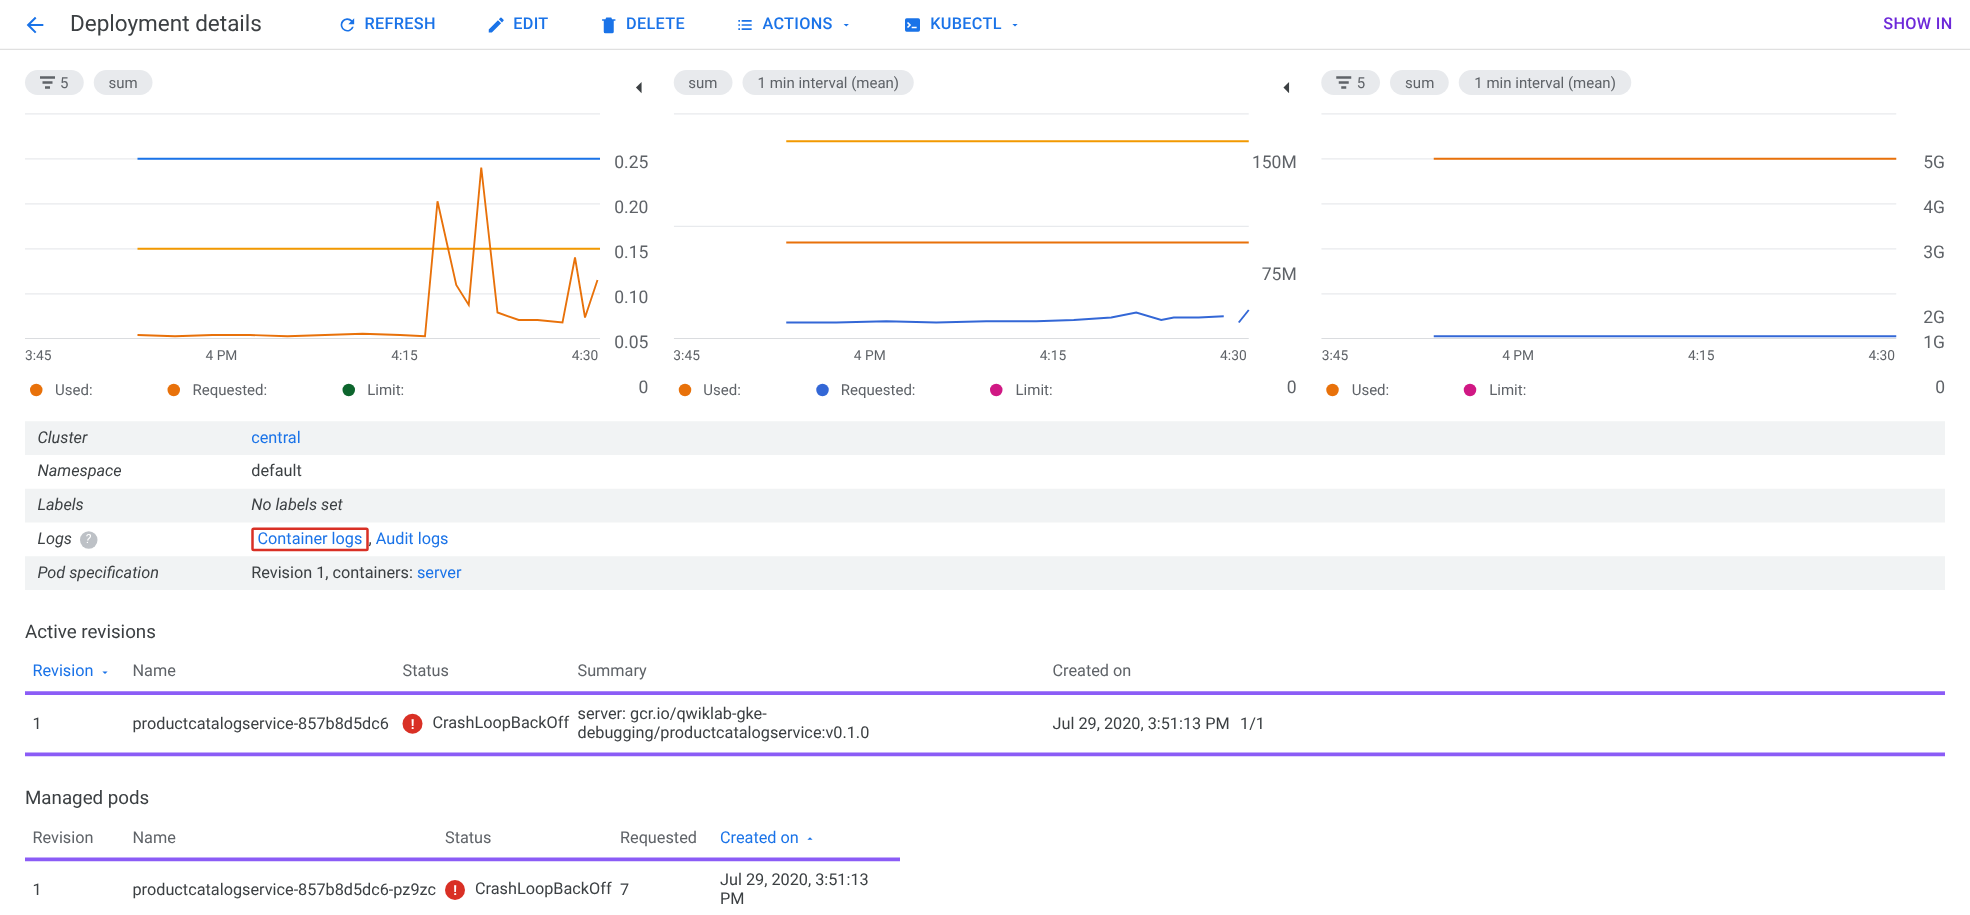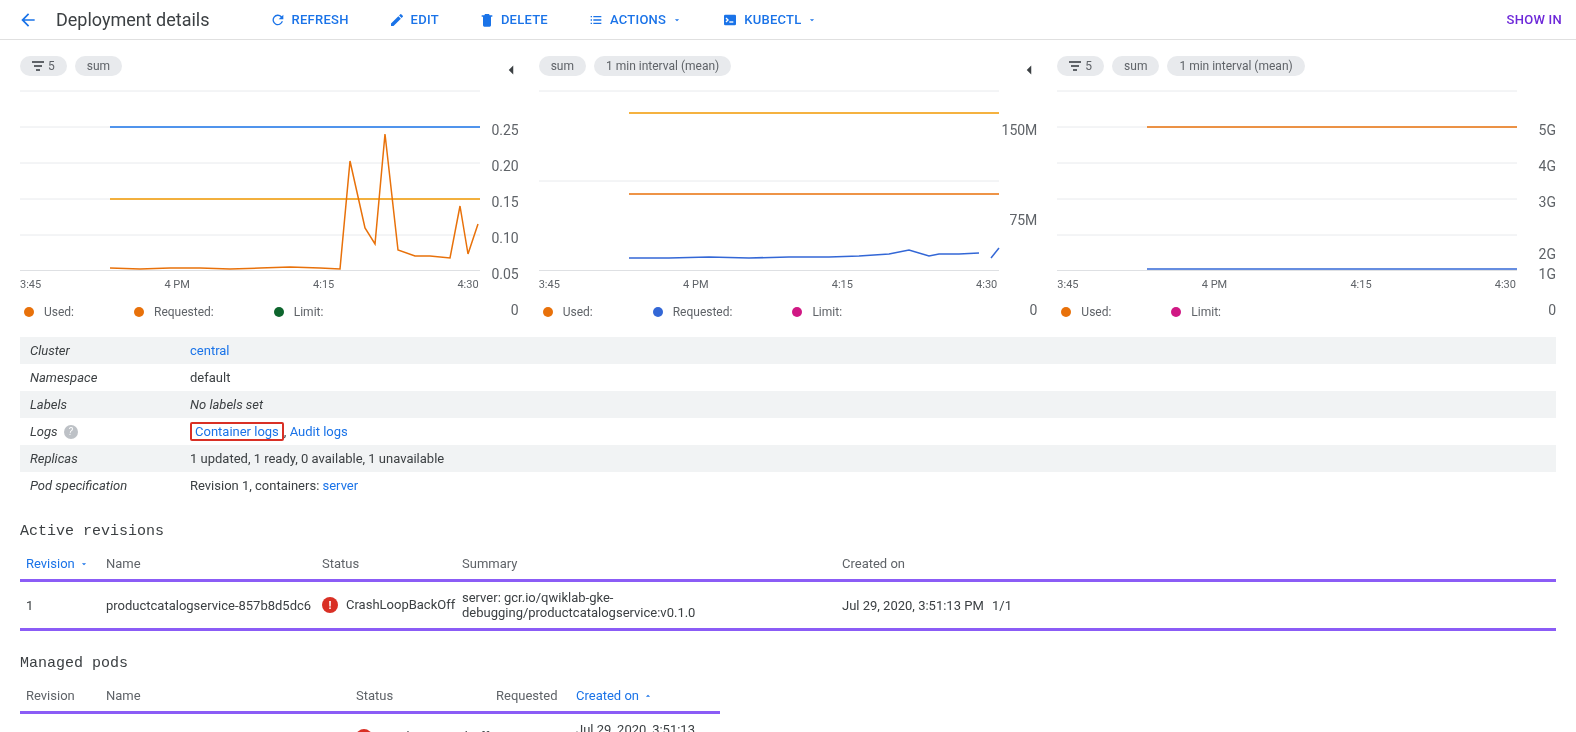--- a/index.html
+++ b/index.html
@@ -35,27 +35,27 @@
 .c-req   { background:#e8710a; }
 .c1-req  { background:#3367d6; }
 .c-lim   { background:#0d652d; }
 .c1-lim  { background:#d01884; }
 
 
 .kv { margin:10px 20px 0 20px; }
 .kv .row { display:flex; padding:6px 10px; font-size:13px; }
 .kv .row:nth-child(odd){ background:#f1f3f4; }
 .kv .k { width:160px; color:#3c4043; display:flex; align-items:center; gap:6px;font-style:italic; }
-.kv .v { color:#3c4043; }
+.kv .v { color:#3c4043;margin-left:11px; }
 .kv .v a { color:#1a73e8; }
 .kv .v .muted { font-style:italic; color:#3c4043; }
 .boxed { border:2px solid #d93025; padding:0 3px; border-radius:2px; }
 
 
-.section-title { font-size:15px; font-weight:400; color:#3c4043; margin:24px 20px 8px 20px;font-family:Liberation Mono, monospace; }
+.section-title { font-size:15px; font-weight:400; color:#3c4043; margin:24px 20px 8px 20px; }
 .tbl { margin:0 20px; font-size:13px; }
 .tbl .head, .tbl .trow { display:flex; padding:8px 6px; border-bottom:3px solid #8b5cf6; align-items:center; }
 .tbl .head { color:#5f6368; font-weight:400; }
 .badge-err { width:16px; height:16px; border-radius:50%; background:#d93025; color:#fff; display:inline-flex; align-items:center; justify-content:center; font-size:11px; font-weight:700; margin-right:8px; }
 .sort { color:#1a73e8; cursor:pointer; display:inline-flex; align-items:center; gap:4px; }
 .help-ico { width:14px;height:14px;border-radius:50%;background:#bdc1c6;color:#fff;display:inline-flex;align-items:center;justify-content:center;font-size:10px; }
 
 
 .rev .c1{width:80px}.rev .c2{width:216px}.rev .c3{width:140px}.rev .c4{width:380px}.rev .c5{width:150px}.rev .c6{flex:1}
 .pods .c1{width:80px}.pods .c2{width:250px}.pods .c3{width:140px}.pods .c4{width:80px}.pods .c5{flex:1}
@@ -288,24 +288,20 @@
       <div class="k">
         <span>Logs</span>
         <span class="help-ico">?</span>
       </div>
     <div class="v">
       <span class="boxed"><a href="#">Container logs</a></span>,
       <a href="#">Audit logs</a>
     </div>
   </div>
   <div class="row">
-      <div class="k">Replicas</div>
-      <div class="v">1 updated, 1 ready, 0 available, 1 unavailable</div>
-    </div>
-  <div class="row">
       <div class="k">Pod specification</div>
       <div class="v"><span>Revision 1, containers: </span><a href="#">server</a></div>
     </div>
 </div>
 
 <div class="section-title">Active revisions</div>
 <div class="tbl rev">
   <div class="head">
     <div class="c1"><span class="sort">
           <span>Revision</span>

